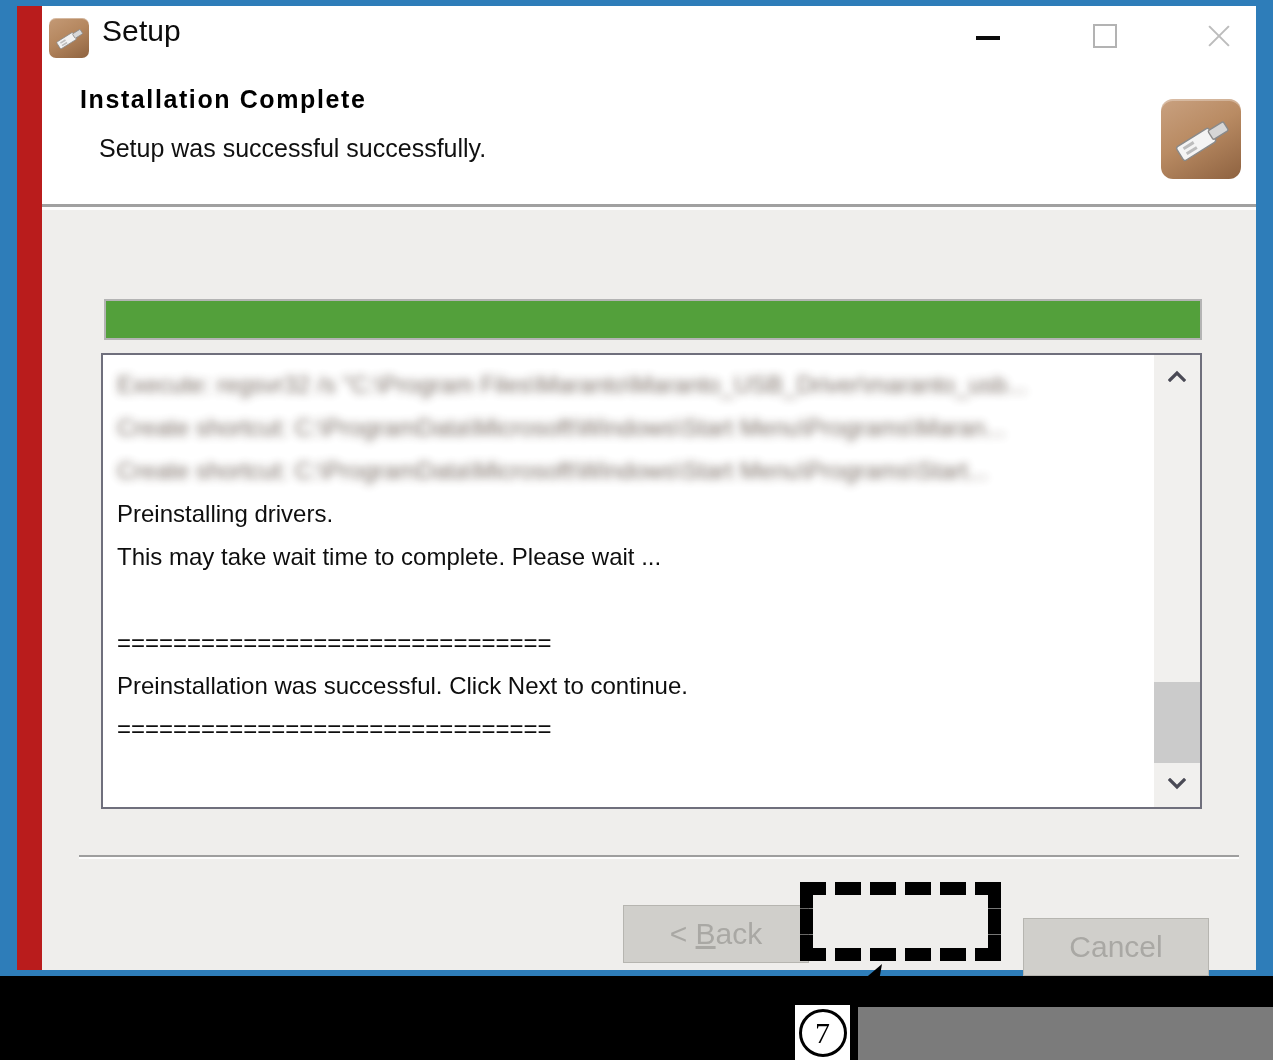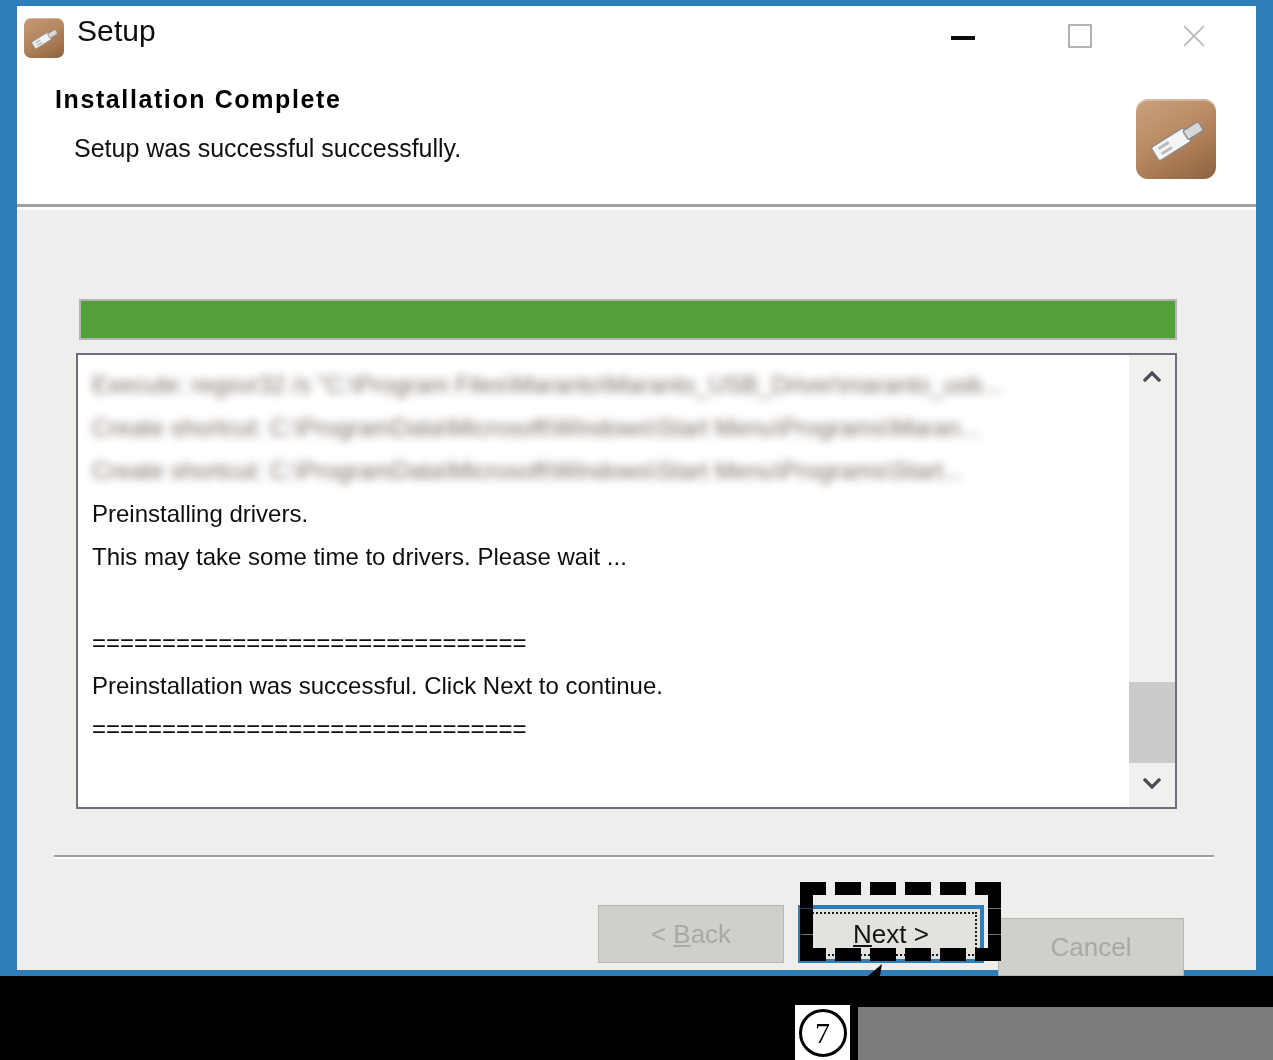--- a/index.html
+++ b/index.html
@@ -44,20 +44,21 @@
     left: 0;
     top: 0;
     width: 1273px;
     height: 976px;
     box-sizing: border-box;
     border-left: 17px solid #2e7db9;
     border-right: 17px solid #2e7db9;
     border-top: 6px solid #2e7db9;
     border-bottom: 6px solid #2e7db9;
     background: #b91c1c;
+    padding-left: 25px;
   }
 
   
   .header {
     position: relative;
     height: 204px;
     background: #ffffff;
     box-sizing: border-box;
   }
   .header-divider {
@@ -270,21 +271,21 @@
     width: 1160px;
     height: 2px;
     background: #9e9e9e;
     border-bottom: 2px solid #fdfdfd;
   }
 
   
   .btn {
     position: absolute;
     box-sizing: border-box;
-    font-size: 26px;
+    font-size: 30px;
     text-align: center;
     white-space: nowrap;
     background: #d0cfcb;
     border: 1px solid #b6b5b0;
     color: #a9a8a4;
     font-family: "Liberation Sans", sans-serif;
     padding: 0;
     line-height: 56px;
     cursor: default;
   }
@@ -438,21 +439,21 @@
       <div class="progress-wrap">
         <div class="progress-fill" id="progress-fill" style="width: 100%; background: rgb(83, 160, 59);"></div>
       </div>
 
       <div class="log-wrap">
         <div class="log-text" id="log-text">
             <div class="log-line redacted">Execute: regsvr32 /s "C:\Program Files\Maranto\Maranto_USB_Driver\maranto_usb...</div>
             <div class="log-line redacted">Create shortcut: C:\ProgramData\Microsoft\Windows\Start Menu\Programs\Maran...</div>
             <div class="log-line redacted">Create shortcut: C:\ProgramData\Microsoft\Windows\Start Menu\Programs\Start...</div>
             <div class="log-line">Preinstalling drivers.</div>
-            <div class="log-line">This may take some time to drivers. Please wait ...</div>
+            <div class="log-line">This may take wait time to complete. Please wait ...</div>
             <div class="log-line blank">&nbsp;</div>
             <div class="log-line">===============================</div>
             <div class="log-line">Preinstallation was successful. Click Next to continue.</div>
             <div class="log-line">===============================</div>
           </div>
 
         <div class="scrollbar">
           <div class="sb-arrow sb-up">
             <span class="sb-chevron">
               <svg width="18" height="12" viewBox="0 0 18 12">
@@ -471,24 +472,20 @@
         </div>
       </div>
 
       <div class="bottom-rule"></div>
 
       <div class="footer">
         <button class="btn btn-back">
           <span>&lt; <u>B</u>ack</span>
         </button>
 
-        <button class="btn btn-next">
-          <span class="focus-ring"></span>
-          <span><u>N</u>ext &gt;</span>
-        </button>
 
         <button class="btn btn-cancel">
           <span>Cancel</span>
         </button>
       </div>
 
     </div>
   </div>
 
   <div class="anno-box"></div>

